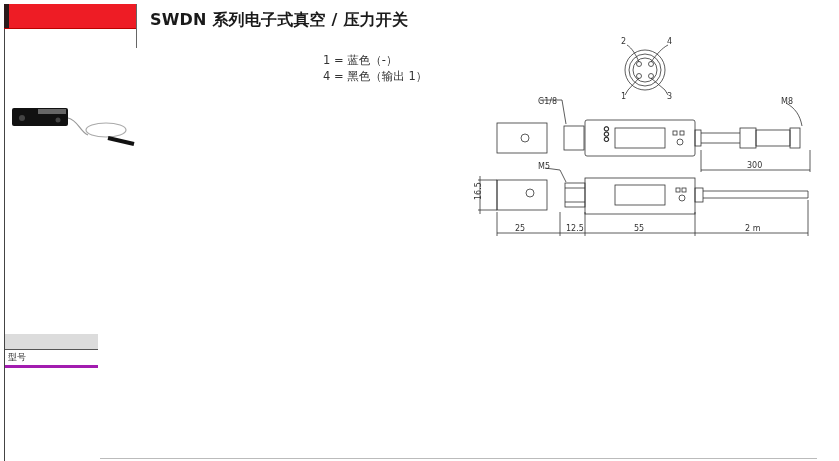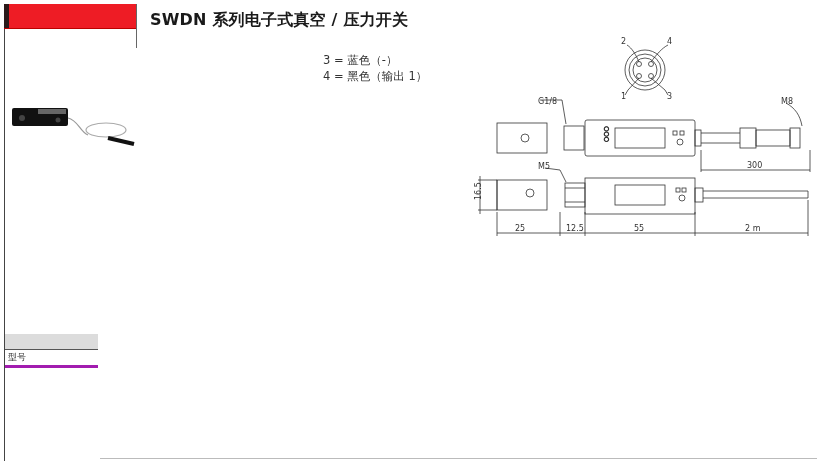--- a/index.html
+++ b/index.html
@@ -36,21 +36,21 @@
   <rect x="4" y="8" width="56" height="18" rx="2" fill="#111"></rect>
   <rect x="30" y="9" width="28" height="5" fill="#666"></rect>
   <circle cx="14" cy="18" r="3" fill="#444"></circle>
   <circle cx="50" cy="20" r="2.5" fill="#444"></circle>
   <path d="M60 18 C70 20, 72 32, 80 35" stroke="#999" stroke-width="1.2" fill="none"></path>
   <ellipse cx="98" cy="30" rx="20" ry="7" stroke="#aaa" stroke-width="1.2" fill="none"></ellipse>
   <path d="M100 38 L126 44" stroke="#111" stroke-width="4"></path>
 </svg>
 
 <div class="legend">
-  <div>3 = 蓝色（-）</div>
+  <div>1 = 蓝色（-）</div>
   <div>4 = 黑色（输出 1）</div>
 </div>
 
 <svg class="drawing" viewBox="460 28 379 220">
   <g stroke="#333" fill="none" stroke-width="0.8">
     <circle cx="645" cy="70" r="20"></circle>
     <circle cx="645" cy="70" r="16"></circle>
     <circle cx="645" cy="70" r="12"></circle>
     <circle cx="639" cy="64" r="2.5"></circle>
     <circle cx="651" cy="64" r="2.5"></circle>

